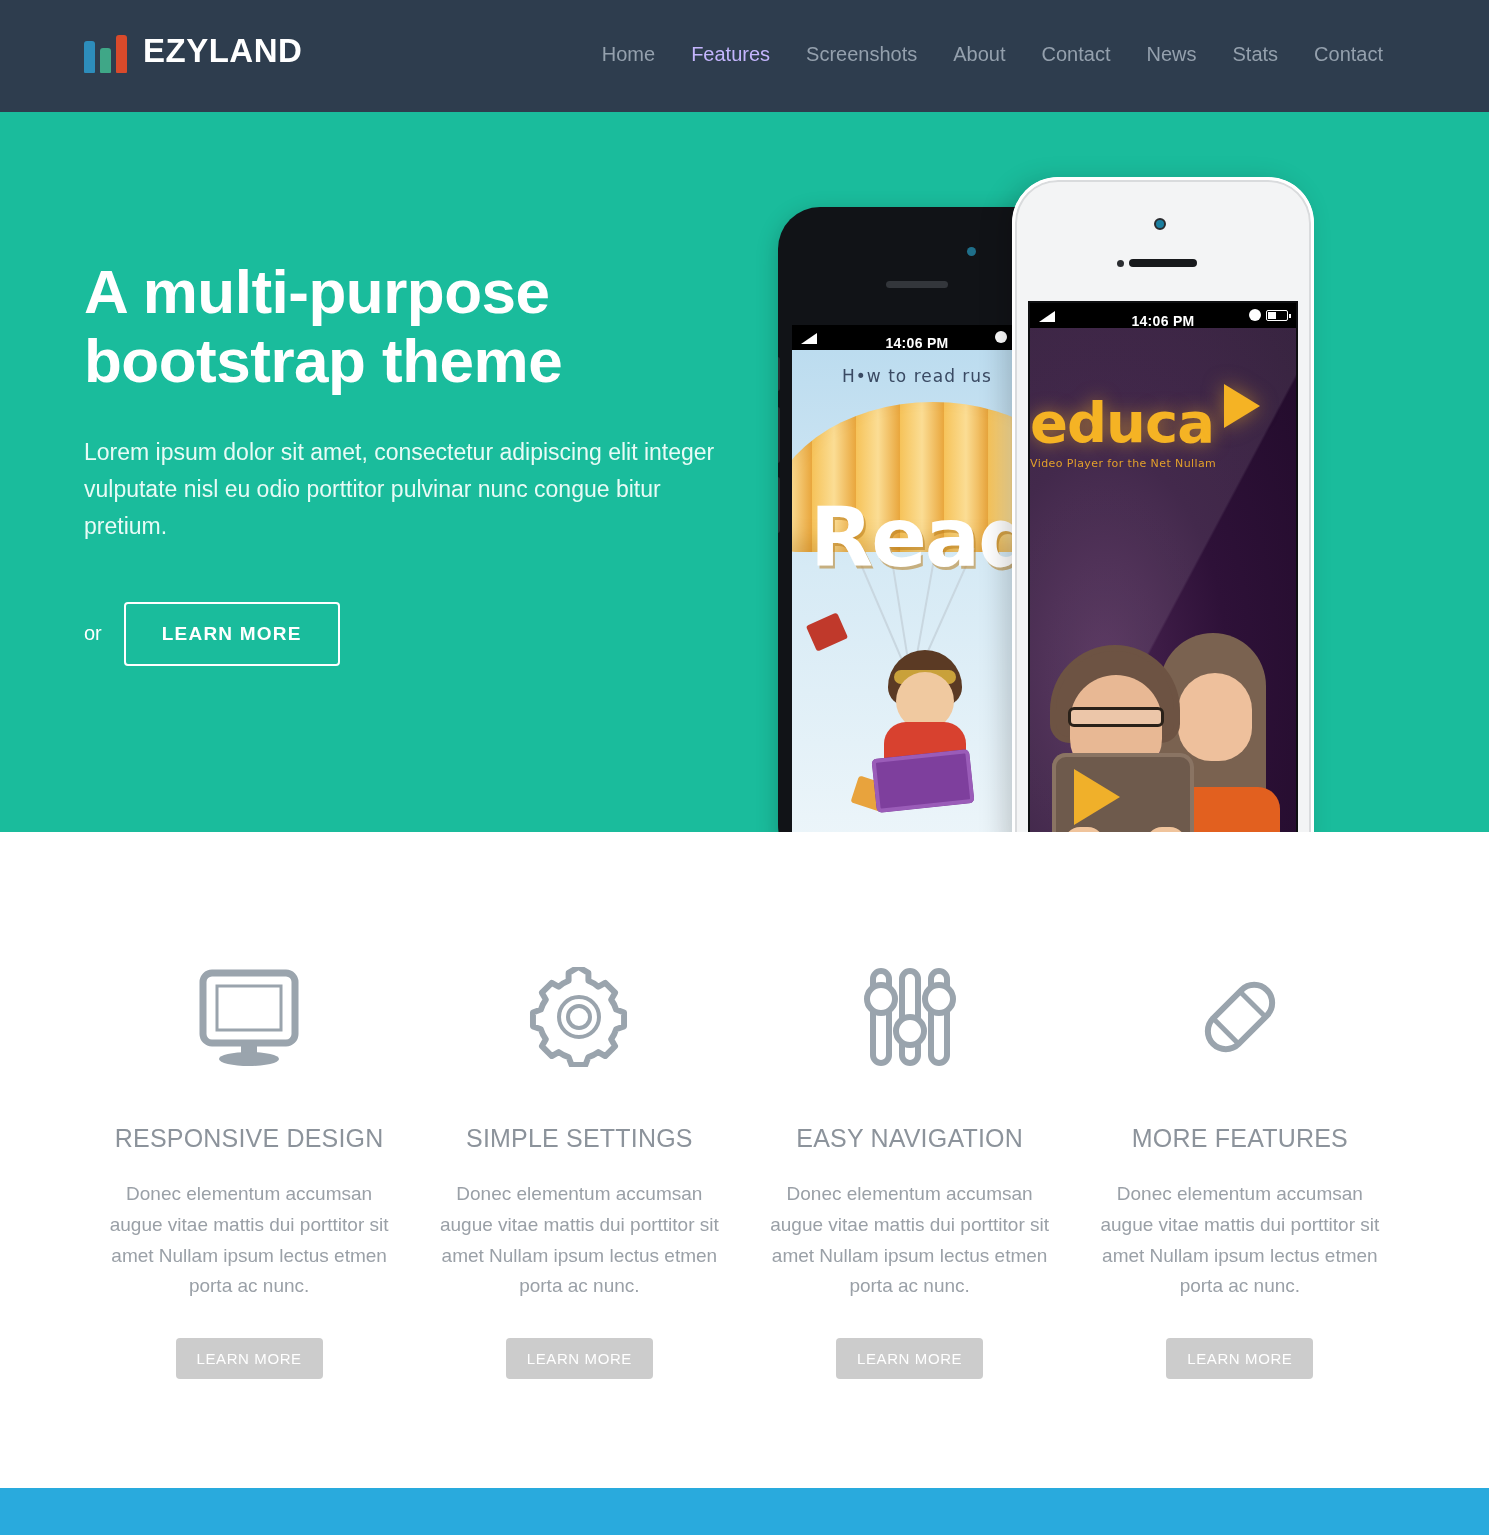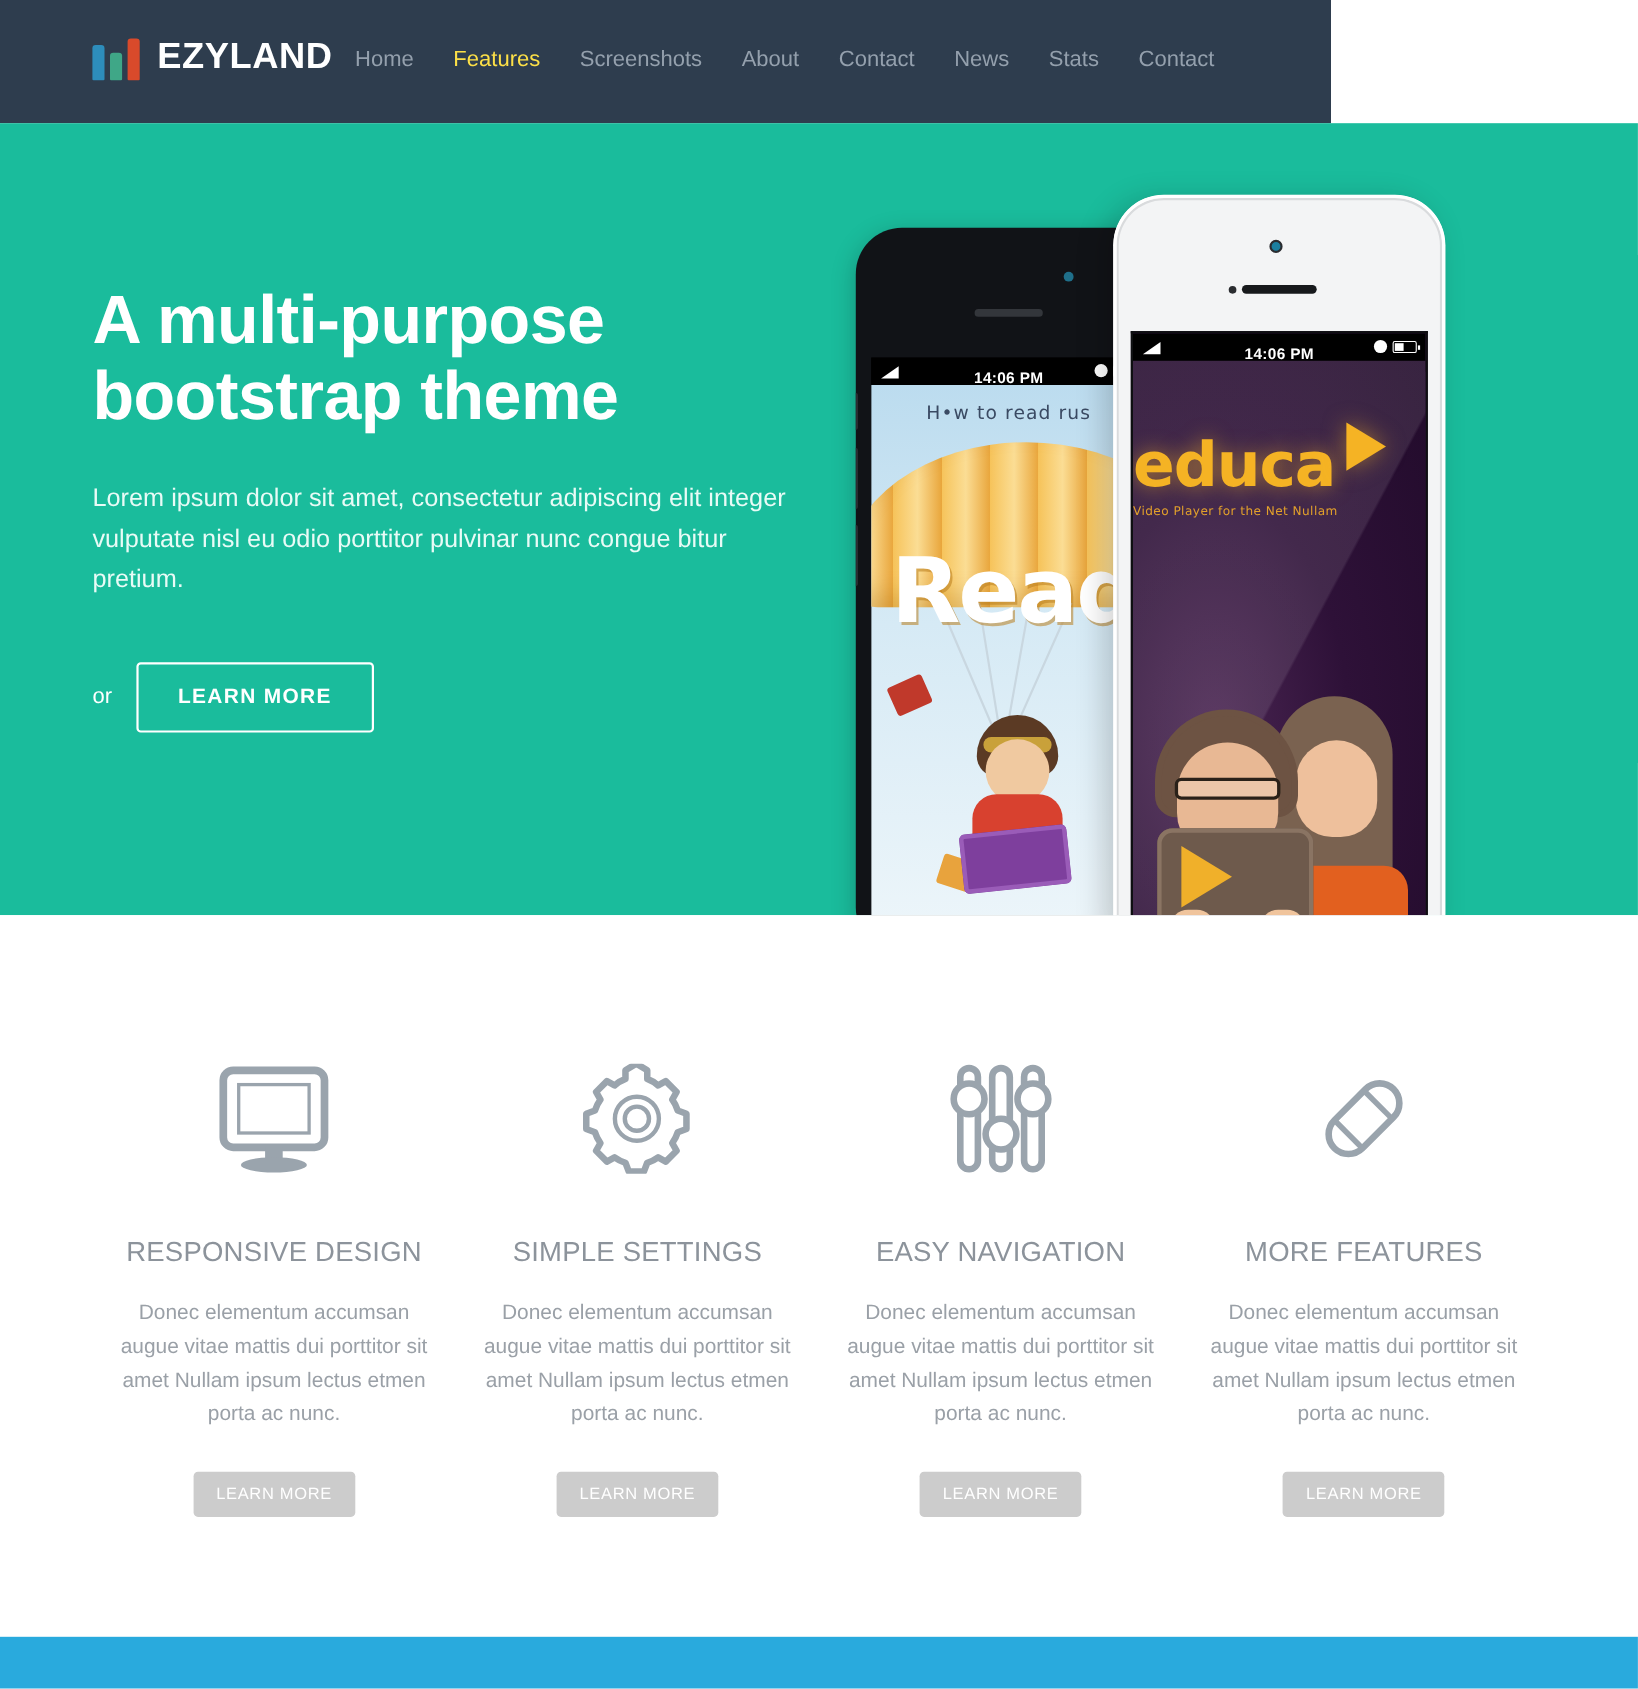--- a/index.html
+++ b/index.html
@@ -8,21 +8,21 @@
     height: 1535px;
     overflow: hidden;
     background: #ffffff;
     font-family: "Liberation Sans", sans-serif;
   }
 
   
   .site-header {
     position: absolute;
     top: 0; left: 0;
-    width: 1210px;
+    width: 1489px;
     height: 112px;
     background: #2e3d4e;
     display: flex;
     align-items: center;
   }
   .brand {
     position: absolute;
     left: 84px;
     top: 27px;
     display: flex;
@@ -62,21 +62,21 @@
     gap: 0px;
   }
   .nav-link {
     color: #94a0ad;
     font-size: 20px;
     text-decoration: none;
     padding: 0 18px;
     line-height: 32px;
     white-space: nowrap;
   }
-  .nav-link.is-active { color: #fde047; }
+  .nav-link.is-active { color: #c4b5fd; }
 
   
   .hero {
     position: absolute;
     top: 112px; left: 0;
     width: 1489px;
     height: 720px;
     background: #1abc9c;
     overflow: hidden;
   }

